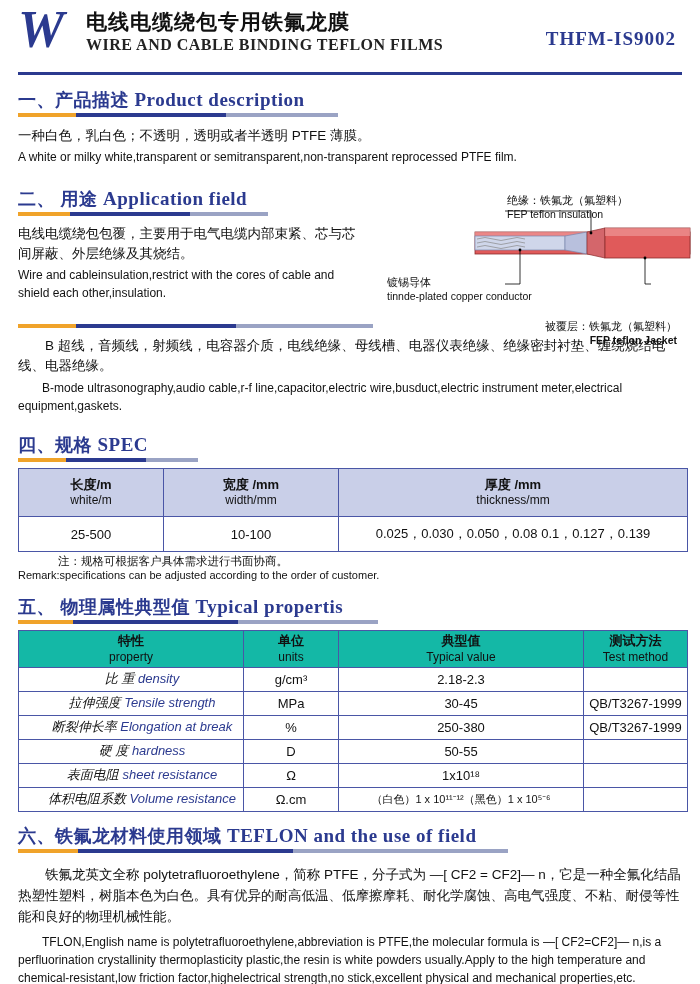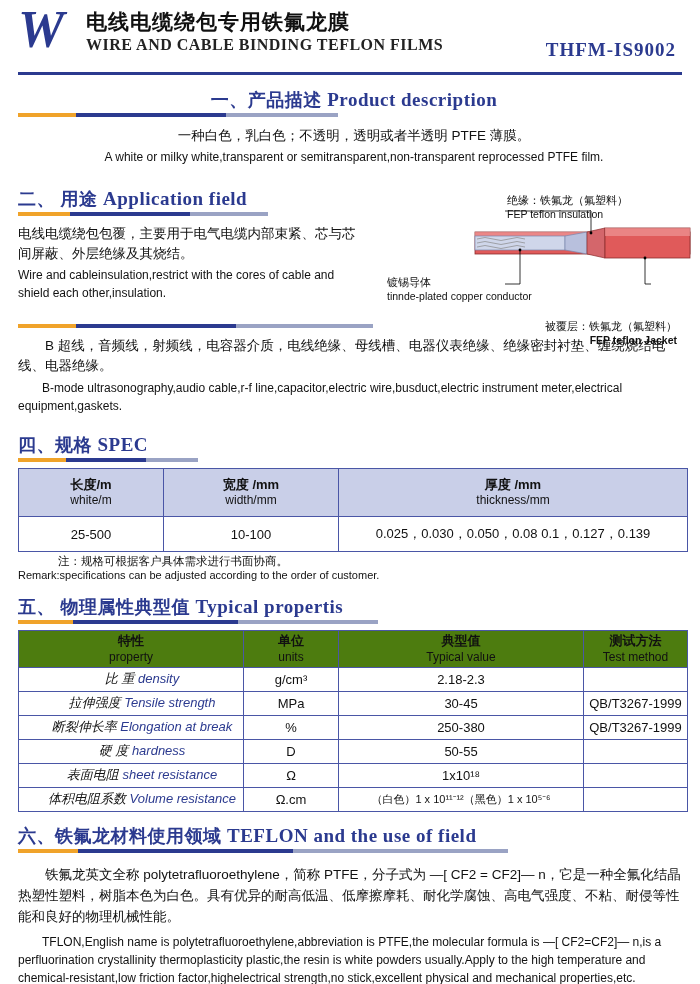--- a/index.html
+++ b/index.html
@@ -32,21 +32,20 @@
     position:absolute; left:76px; top:36px;
     font-family:"Liberation Serif", serif;
     font-size:16px; font-weight:700; color:#222;
     letter-spacing:0.5px;
   }
   .hdr-code {
     position:absolute; right:14px; top:28px;
     font-family:"Liberation Serif", serif;
     font-size:19px; font-weight:700; color:#2b3a8f;
     letter-spacing:1px;
-    margin-top:11px;
   }
   .hdr-rule {
     position:absolute; left:8px; right:8px; top:72px;
     height:3px; background:#2b3a8f;
   }
 
   
   .sec { position:relative; margin:0 0 0 8px; }
   .sec-title {
     font-size:18px; font-weight:700; color:#2b3a8f;
@@ -78,21 +77,21 @@
   }
   .spec-tbl thead th { background:#c9cfe8; color:#111; font-weight:700; line-height:1.25; }
   .spec-tbl thead th .en { font-weight:400; font-size:12px; }
   .spec-tbl tbody td { height:24px; font-size:13px; }
 
   
   .prop-tbl { margin-top:6px; font-size:13px; }
   .prop-tbl th, .prop-tbl td {
     border:1px solid #4a56a6; padding:2px 4px;
   }
-  .prop-tbl thead th { background:#4d7c0f; text-align:center; font-weight:700; line-height:1.25; }
+  .prop-tbl thead th { background:#14b8a6; text-align:center; font-weight:700; line-height:1.25; }
   .prop-tbl thead th .en { font-weight:400; font-size:12px; }
   .prop-tbl td { height:24px; text-align:center; }
   .prop-tbl td.name { text-align:center; padding-left:26px;font-style:italic; }
   .prop-tbl td.name .en { color:#2b3a8f; }
 
   .note { font-size:11.5px; color:#111; margin-top:2px;margin-left:40px; }
   .note-en { font-size:11px; color:#111; }
 
   .para-indent { text-indent:2em; }
 </style>
@@ -102,21 +101,21 @@
 <div class="page">
 
   <div class="header">
     <div class="logo-w">W</div>
     <div class="hdr-cn">电线电缆绕包专用铁氟龙膜</div>
     <div class="hdr-en">WIRE AND CABLE BINDING TEFLON FILMS</div>
     <div class="hdr-code">THFM-IS9002</div>
     <div class="hdr-rule"></div>
   </div>
 
-  <div class="sec" style="margin-top:22px;text-align:center;">
+  <div class="sec" style="margin-top:22px;">
     <div class="sec-title">
       <span>一、</span><span>产品描述</span>
       <span class="en">Product description</span>
     </div>
     <div class="sec-underline" style="width:320px;">
       <i class="u-orange" style="width:58px;"></i>
         <i class="u-blue" style="width:150px;"></i>
         <i class="u-grey" style="width:112px;"></i>
     </div>
     <div class="body-cn" style="margin-top:9px;">一种白色，乳白色；不透明，透明或者半透明 PTFE 薄膜。</div>

